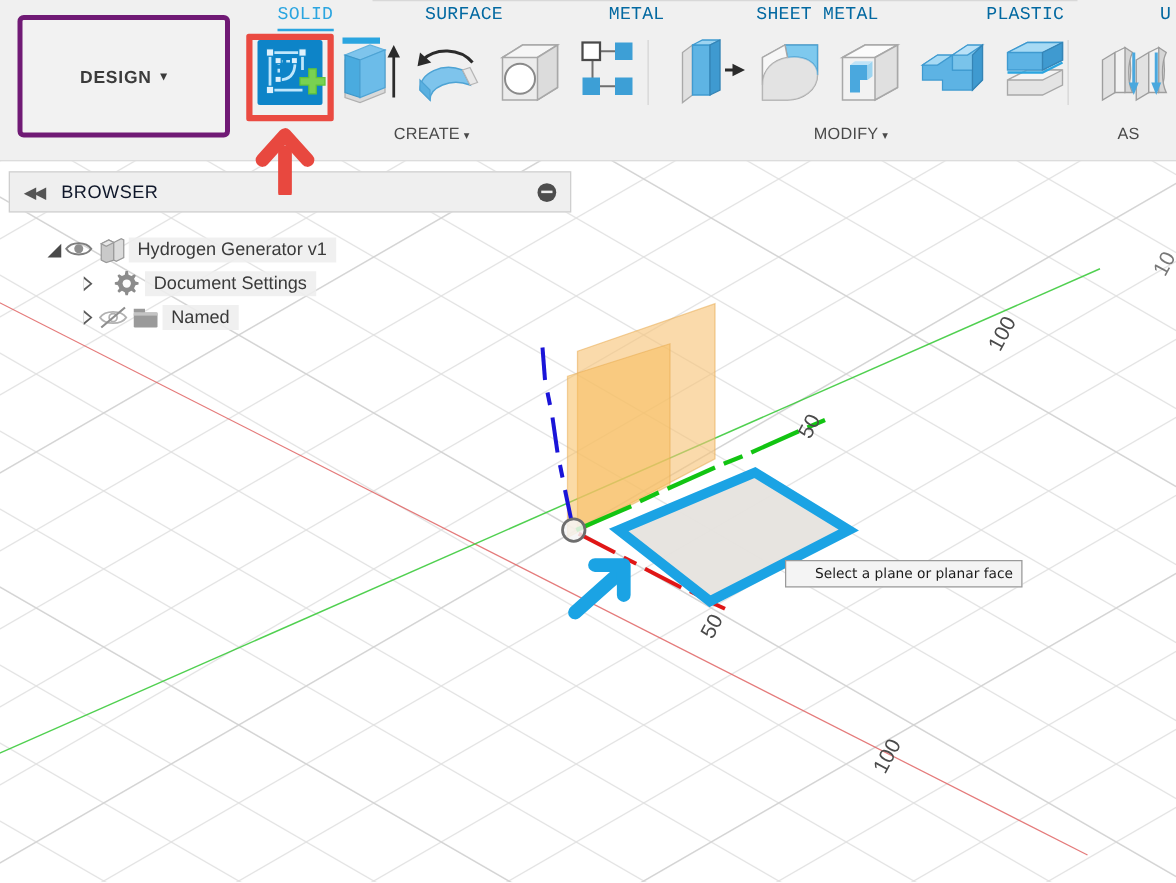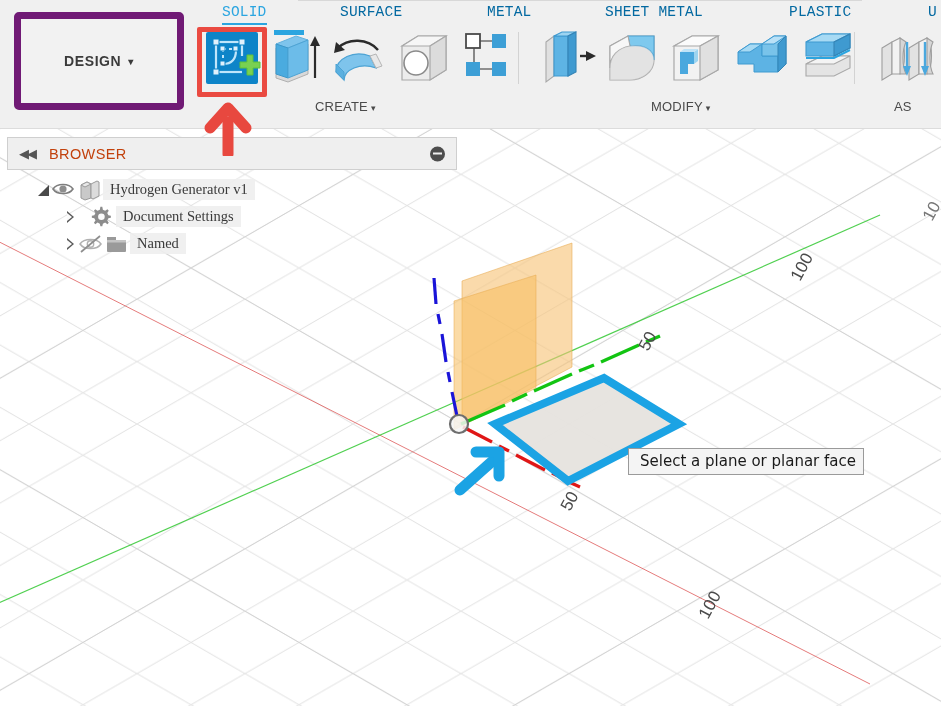--- a/index.html
+++ b/index.html
@@ -50,21 +50,21 @@
     position: absolute; left: 862px; top: 0;
     width: 79px; height: 2px;
     background: #f0f0f0;
   }
 
   .design-btn {
     position: absolute;
     left: 14px; top: 12px;
     width: 170px; height: 98px;
     background: #f2f2f2;
-    border: 7px solid #701a75;
+    border: 4px solid #701a75;
     border-radius: 5px;
     display: flex; align-items: center; justify-content: center;
     font-size: 14px; font-weight: bold; color: #3b3b3b;
     letter-spacing: 0.6px;
     cursor: pointer;
   }
   .design-btn .caret { margin-left: 7px; font-size: 10px; }
 
   .tabs { position: absolute; left: 0; top: 4px; width: 941px; height: 26px; font-family: Liberation Mono, monospace; }
   .tab {
@@ -121,38 +121,38 @@
     display: flex; align-items: center;
   }
   .bh-collapse {
     margin-left: 11px;
     font-size: 13px; color: #555;
     letter-spacing: -2px;
     cursor: pointer;
   }
   .bh-title {
     margin-left: 14px;
-    font-size: 14.5px; color: #c2410c;
+    font-size: 14.5px; color: #0f172a;
     letter-spacing: 0.4px;
   }
   .bh-minimize {
     position: absolute; right: 11px; top: 50%;
     transform: translateY(-50%);
     width: 15px; height: 15px;
     border-radius: 50%;
     background: #4d4d4d;
     cursor: pointer;
   }
   .bh-minimize::after {
     content: "";
     position: absolute; left: 3px; top: 6.5px;
     width: 9px; height: 2px; background: #efefef;
   }
 
-  .tree { position: relative; margin-top: 6px; font-family: Liberation Serif, serif; }
+  .tree { position: relative; margin-top: 16px; }
   .node {
     position: relative;
     height: 27px;
     display: flex; align-items: center;
     cursor: pointer;
   }
   .expander {
     width: 14px; height: 14px;
     display: inline-block;
     flex: 0 0 auto;
@@ -213,22 +213,22 @@
     width: 7px; height: 7px; border-radius: 50%;
     background: #2b2b2b;
   }
 
   
   #tooltip {
     position: absolute;
     left: 628px; top: 448px;
     background: #f4f4f4;
     border: 1px solid #9a9a9a;
-    padding: 3px 7px 4px 11px;
-    font-size: 15px;
+    padding: 3px 7px 4px 23px;
+    font-size: 11px;
     color: #1a1a1a;
     white-space: nowrap;
     z-index: 25;
     font-family: "DejaVu Sans", sans-serif;
   }
 
   
   .annot-arrow { position: absolute; z-index: 46; pointer-events: none; }
 </style>
 </head>

